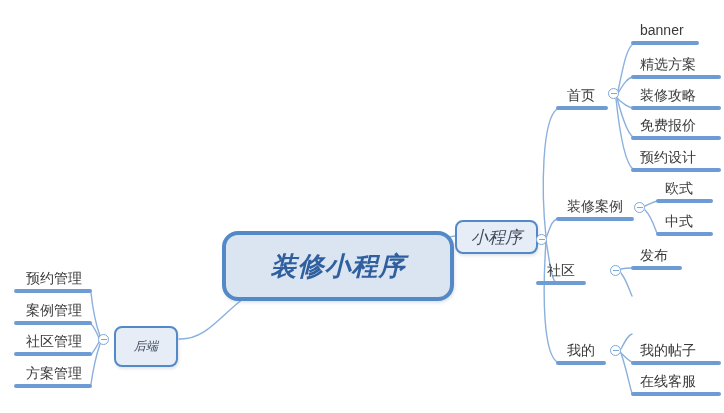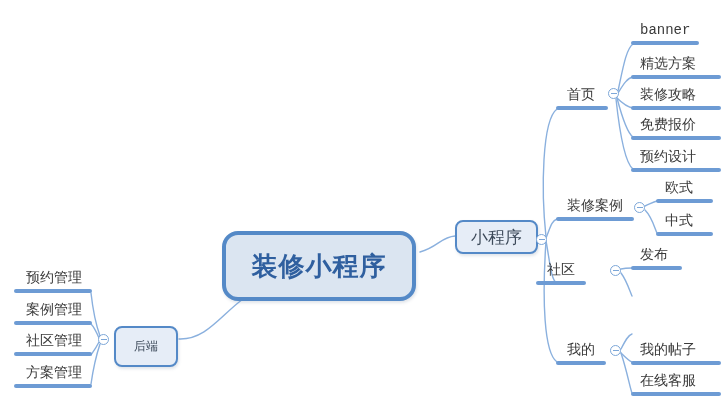--- a/index.html
+++ b/index.html
@@ -10,33 +10,33 @@
   .wires{position:absolute;left:0;top:0;width:724px;height:413px;}
   .wires path{fill:none;stroke:#8ab0de;stroke-width:1.4;stroke-linecap:round;}
 
   
   .node{
     position:absolute;box-sizing:border-box;
     background:#e6edf7;border:2px solid #5489c7;border-radius:8px;
     display:flex;align-items:center;justify-content:center;
     color:#3d4a5a;font-size:17px;
     box-shadow:1px 2px 3px rgba(90,110,140,.18);
-    cursor:default;white-space:nowrap;
+    cursor:default;white-space:nowrap;font-style:italic;
   }
   .node.root{
     background:#dbe5f1;border-width:4px;border-radius:16px;
     font-size:26px;font-weight:bold;color:#2f5f9f;letter-spacing:1px;
   }
 
   
   .label{
     position:absolute;height:24px;box-sizing:border-box;
     font-size:14px;color:#3a3a3a;text-align:left;white-space:nowrap;
   }
-  .label .txt{display:block;line-height:19px;font-family:Liberation Mono, monospace;}
+  .label .txt{display:block;line-height:19px;}
   .label .uline{
     position:absolute;left:0;right:0;top:20px;height:4px;
     border-radius:2px;background:#6d9bd4;
   }
   .pad9{padding-left:9px;}
   .pad11{padding-left:11px;}
   .pad12{padding-left:12px;text-align:left;}
 
   
   .toggle{
@@ -78,21 +78,21 @@
     <path d="M621,349 C625,341 628,335 632,334"></path>
     <path d="M621,353 C626,358 629,361 632,362"></path>
     <path d="M621,353 C627,371 630,388 632,393"></path>
 
     <path d="M100,336 C95,322 92,302 91,293"></path>
     <path d="M99,338 C96,331 93,326 91,324"></path>
     <path d="M99,342 C96,348 93,352 91,355"></path>
     <path d="M100,344 C95,359 92,377 91,384"></path>
   </svg>
 
-  <div class="node root" style="left:222px;top:231px;width:194px;height:70px;">
+  <div class="node root" style="left:222px;top:231px;width:232px;height:70px;">
     <span class="txt">装修小程序</span>
   </div>
 
   <div class="node" style="left:455px;top:220px;width:83px;height:34px;">
     <span class="txt">小程序</span>
   </div>
   <span class="toggle" style="left:536px;top:234px;"></span>
 
   <div class="node" style="left:114px;top:326px;width:64px;height:41px;font-size:12px;">
     <span class="txt">后端</span>

